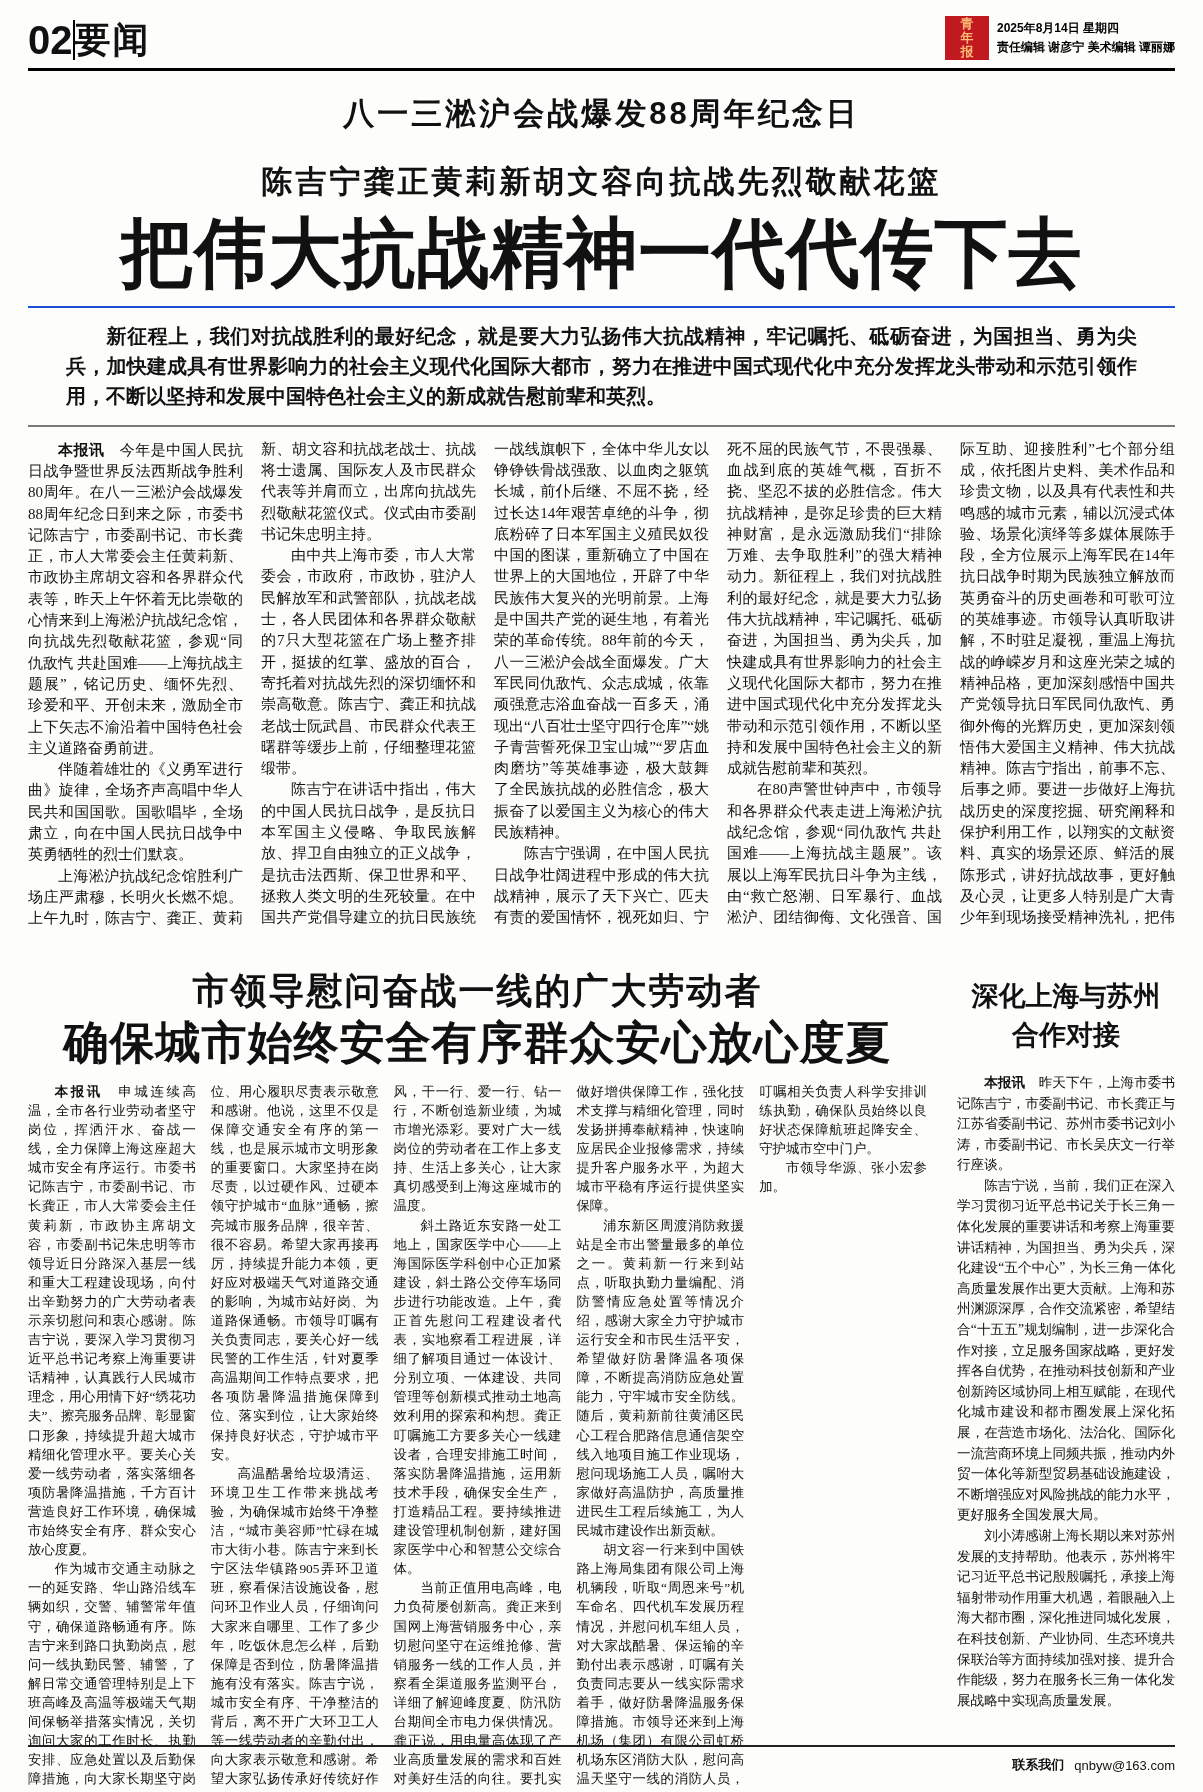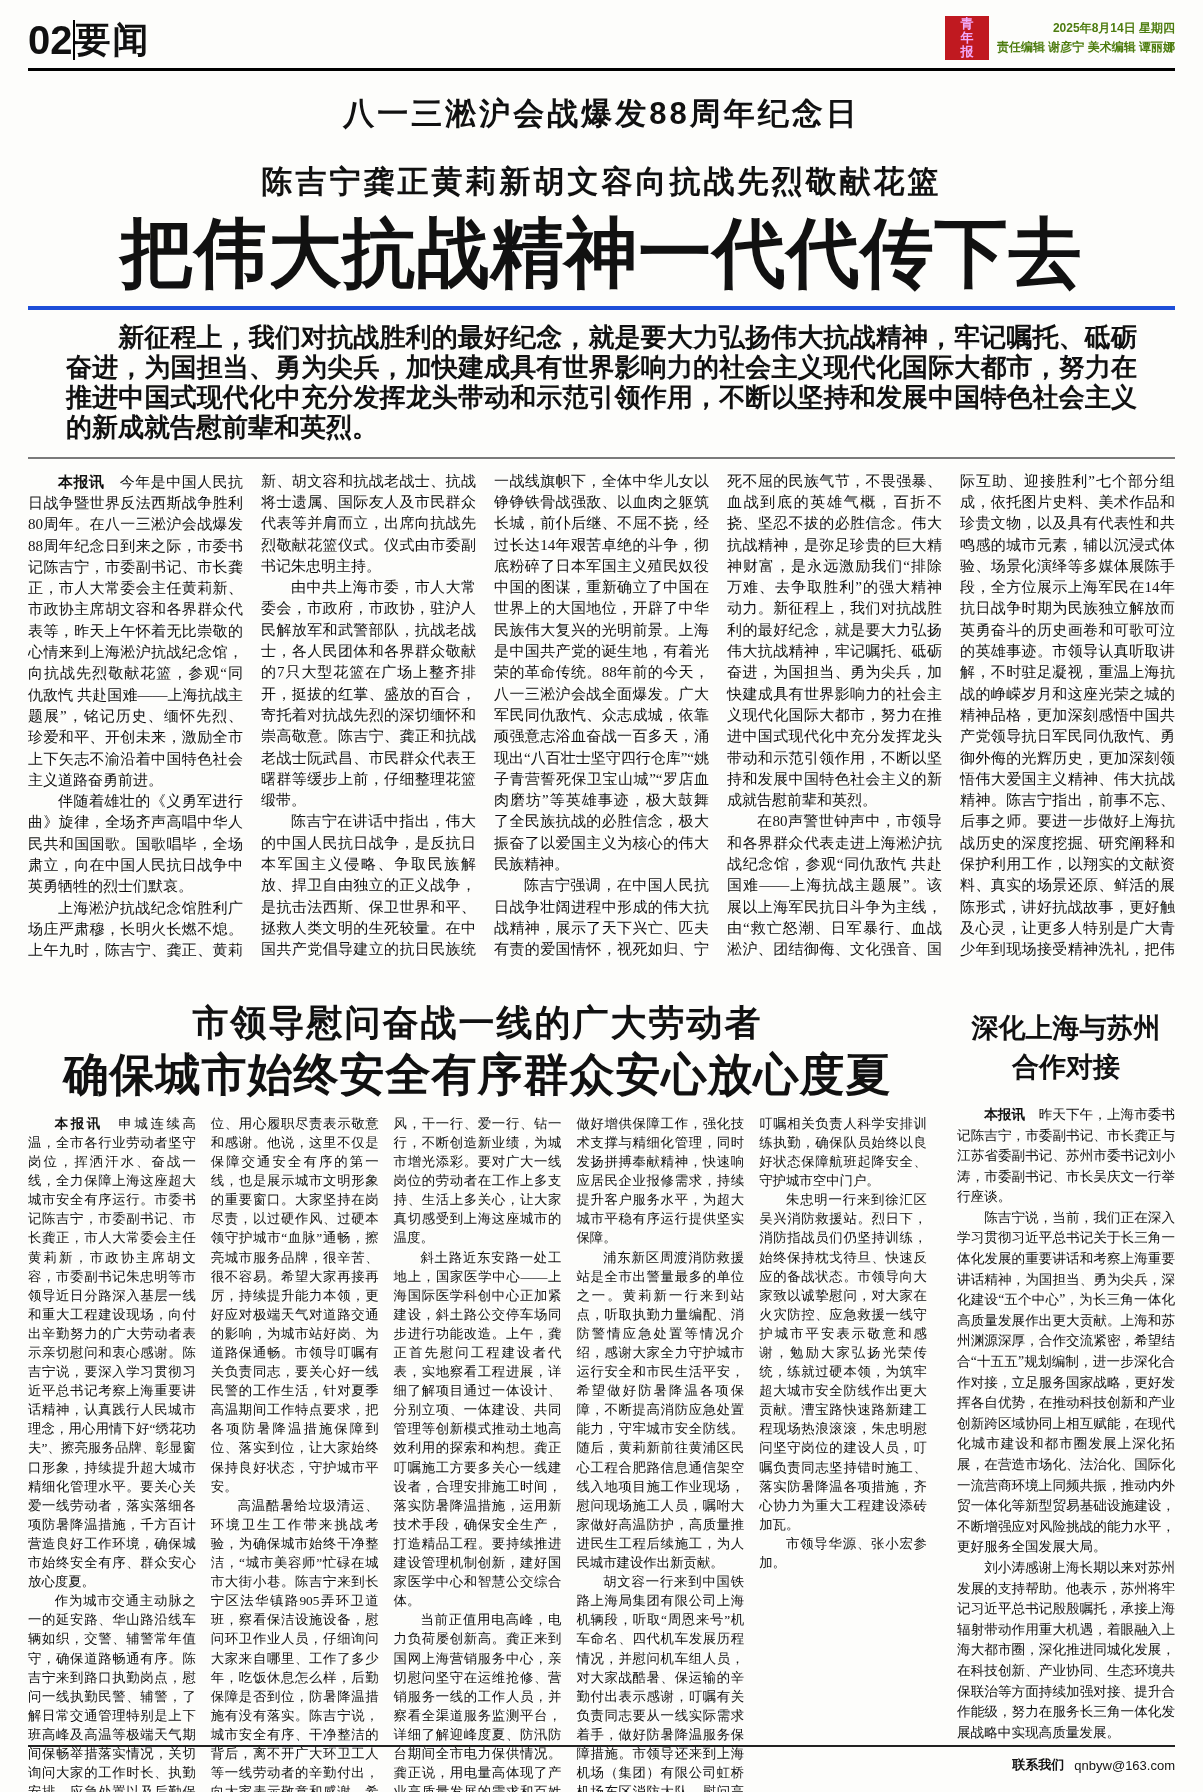--- a/index.html
+++ b/index.html
@@ -17,37 +17,37 @@
   
   .hdr{display:flex;align-items:flex-end;justify-content:space-between;
        border-bottom:3px solid #000;padding-bottom:8px;height:48px;}
   .hdr-left{display:flex;align-items:center;}
   .pageno{font-family:"Liberation Sans","DejaVu Sans",sans-serif;
           font-size:40px;font-weight:700;line-height:1;}
   .hdr-div{width:2px;height:40px;background:#000;}
   .section{font-family:"Liberation Sans","DejaVu Sans",sans-serif;
            font-size:36px;font-weight:700;line-height:1;letter-spacing:2px;}
   .hdr-right{display:flex;align-items:center;gap:8px;}
-  .logo{width:44px;height:44px;background:#c01920;color:#f0abfc;
+  .logo{width:44px;height:44px;background:#c01920;color:#fdba74;
         display:flex;align-items:center;justify-content:center;
         font-size:13px;font-weight:700;line-height:1.1;text-align:center;
         font-family:"Liberation Sans",sans-serif;padding:12px;box-sizing:border-box;}
   .hdr-meta{font-family:"Liberation Sans",sans-serif;font-size:12px;
-            font-weight:700;line-height:1.6;color:#4d7c0f;text-align:right;}
+            font-weight:700;line-height:1.6;color:#000000;}
   
   .kicker{font-family:"Liberation Sans","DejaVu Sans",sans-serif;
           text-align:center;font-weight:600;letter-spacing:3px;}
   .kicker1{font-size:31px;margin-top:22px;}
   .kicker2{font-size:31px;margin-top:26px;}
   .lead-headline{font-family:"Liberation Sans","DejaVu Sans",sans-serif;
           text-align:center;font-size:73px;font-weight:900;letter-spacing:1px;
           margin-top:10px;line-height:1.05;transform:scaleY(1.04);transform-origin:top;}
-  .standfirst{border-top:4px solid #1d4ed8;border-bottom:2px solid #7a7a7a;
+  .standfirst{border-top:2px solid #1d4ed8;border-bottom:2px solid #7a7a7a;
           margin-top:16px;padding:13px 38px 14px 38px;
-          font-size:26px;font-weight:700;line-height:30px;text-align:justify;}
+          font-size:20px;font-weight:700;line-height:30px;text-align:justify;}
   .standfirst .ind{display:inline-block;width:2em;}
   .body-cols{margin-top:12px;text-align:justify;}
   .cols5a{column-count:5;column-gap:18px;height:494px;
           font-size:15px;line-height:21.3px;column-fill:auto;overflow:hidden;}
   .body-cols p{margin:0;text-indent:2em;}
   .body-cols p b{font-family:"Liberation Sans",sans-serif;}
   
   .lower{display:flex;gap:22px;margin-top:30px;}
   .art2{flex:1;min-width:0;}
   .kicker3{font-size:36px;margin-top:4px;letter-spacing:2px;}
@@ -112,21 +112,20 @@
       <div class="kicker kicker3">市领导慰问奋战一线的广大劳动者</div>
       <div class="head2">确保城市始终安全有序群众安心放心度夏</div>
       <div class="body-cols cols5b">
           <p><b>本报讯　</b>申城连续高温，全市各行业劳动者坚守岗位，挥洒汗水、奋战一线，全力保障上海这座超大城市安全有序运行。市委书记陈吉宁，市委副书记、市长龚正，市人大常委会主任黄莉新，市政协主席胡文容，市委副书记朱忠明等市领导近日分路深入基层一线和重大工程建设现场，向付出辛勤努力的广大劳动者表示亲切慰问和衷心感谢。陈吉宁说，要深入学习贯彻习近平总书记考察上海重要讲话精神，认真践行人民城市理念，用心用情下好“绣花功夫”、擦亮服务品牌、彰显窗口形象，持续提升超大城市精细化管理水平。要关心关爱一线劳动者，落实落细各项防暑降温措施，千方百计营造良好工作环境，确保城市始终安全有序、群众安心放心度夏。</p>
           <p>作为城市交通主动脉之一的延安路、华山路沿线车辆如织，交警、辅警常年值守，确保道路畅通有序。陈吉宁来到路口执勤岗点，慰问一线执勤民警、辅警，了解日常交通管理特别是上下班高峰及高温等极端天气期间保畅举措落实情况，关切询问大家的工作时长、执勤安排、应急处置以及后勤保障措施，向大家长期坚守岗位、用心履职尽责表示敬意和感谢。他说，这里不仅是保障交通安全有序的第一线，也是展示城市文明形象的重要窗口。大家坚持在岗尽责，以过硬作风、过硬本领守护城市“血脉”通畅，擦亮城市服务品牌，很辛苦、很不容易。希望大家再接再厉，持续提升能力本领，更好应对极端天气对道路交通的影响，为城市站好岗、为道路保通畅。市领导叮嘱有关负责同志，要关心好一线民警的工作生活，针对夏季高温期间工作特点要求，把各项防暑降温措施保障到位、落实到位，让大家始终保持良好状态，守护城市平安。</p>
           <p>高温酷暑给垃圾清运、环境卫生工作带来挑战考验，为确保城市始终干净整洁，“城市美容师”忙碌在城市大街小巷。陈吉宁来到长宁区法华镇路905弄环卫道班，察看保洁设施设备，慰问环卫作业人员，仔细询问大家来自哪里、工作了多少年，吃饭休息怎么样，后勤保障是否到位，防暑降温措施有没有落实。陈吉宁说，城市安全有序、干净整洁的背后，离不开广大环卫工人等一线劳动者的辛勤付出，向大家表示敬意和感谢。希望大家弘扬传承好传统好作风，干一行、爱一行、钻一行，不断创造新业绩，为城市增光添彩。要对广大一线岗位的劳动者在工作上多支持、生活上多关心，让大家真切感受到上海这座城市的温度。</p>
           <p>斜土路近东安路一处工地上，国家医学中心——上海国际医学科创中心正加紧建设，斜土路公交停车场同步进行功能改造。上午，龚正首先慰问工程建设者代表，实地察看工程进展，详细了解项目通过一体设计、分别立项、一体建设、共同管理等创新模式推动土地高效利用的探索和构想。龚正叮嘱施工方要多关心一线建设者，合理安排施工时间，落实防暑降温措施，运用新技术手段，确保安全生产，打造精品工程。要持续推进建设管理机制创新，建好国家医学中心和智慧公交综合体。</p>
           <p>当前正值用电高峰，电力负荷屡创新高。龚正来到国网上海营销服务中心，亲切慰问坚守在运维抢修、营销服务一线的工作人员，并察看全渠道服务监测平台，详细了解迎峰度夏、防汛防台期间全市电力保供情况。龚正说，用电量高体现了产业高质量发展的需求和百姓对美好生活的向往。要扎实做好增供保障工作，强化技术支撑与精细化管理，同时发扬拼搏奉献精神，快速响应居民企业报修需求，持续提升客户服务水平，为超大城市平稳有序运行提供坚实保障。</p>
           <p>浦东新区周渡消防救援站是全市出警量最多的单位之一。黄莉新一行来到站点，听取执勤力量编配、消防警情应急处置等情况介绍，感谢大家全力守护城市运行安全和市民生活平安，希望做好防暑降温各项保障，不断提高消防应急处置能力，守牢城市安全防线。随后，黄莉新前往黄浦区民心工程合肥路信息通信架空线入地项目施工作业现场，慰问现场施工人员，嘱咐大家做好高温防护，高质量推进民生工程后续施工，为人民城市建设作出新贡献。</p>
           <p>胡文容一行来到中国铁路上海局集团有限公司上海机辆段，听取“周恩来号”机车命名、四代机车发展历程情况，并慰问机车组人员，对大家战酷暑、保运输的辛勤付出表示感谢，叮嘱有关负责同志要从一线实际需求着手，做好防暑降温服务保障措施。市领导还来到上海机场（集团）有限公司虹桥机场东区消防大队，慰问高温天坚守一线的消防人员，叮嘱相关负责人科学安排训练执勤，确保队员始终以良好状态保障航班起降安全、守护城市空中门户。</p>
-          <p>朱忠明一行来到徐汇区吴兴消防救援站。烈日下，消防指战员们仍坚持训练，始终保持枕戈待旦、快速反应的备战状态。市领导向大家致以诚挚慰问，对大家在火灾防控、应急救援一线守护城市平安表示敬意和感谢，勉励大家弘扬光荣传统，练就过硬本领，为筑牢超大城市安全防线作出更大贡献。漕宝路快速路新建工程现场热浪滚滚，朱忠明慰问坚守岗位的建设人员，叮嘱负责同志坚持错时施工、落实防暑降温各项措施，齐心协力为重大工程建设添砖加瓦。</p>
           <p>市领导华源、张小宏参加。</p>
         </div>
     </div>
 
     <div class="art3">
       <div class="head3">
         <div>深化上海与苏州</div>
         <div>合作对接</div>
       </div>
       <div class="side-body">

